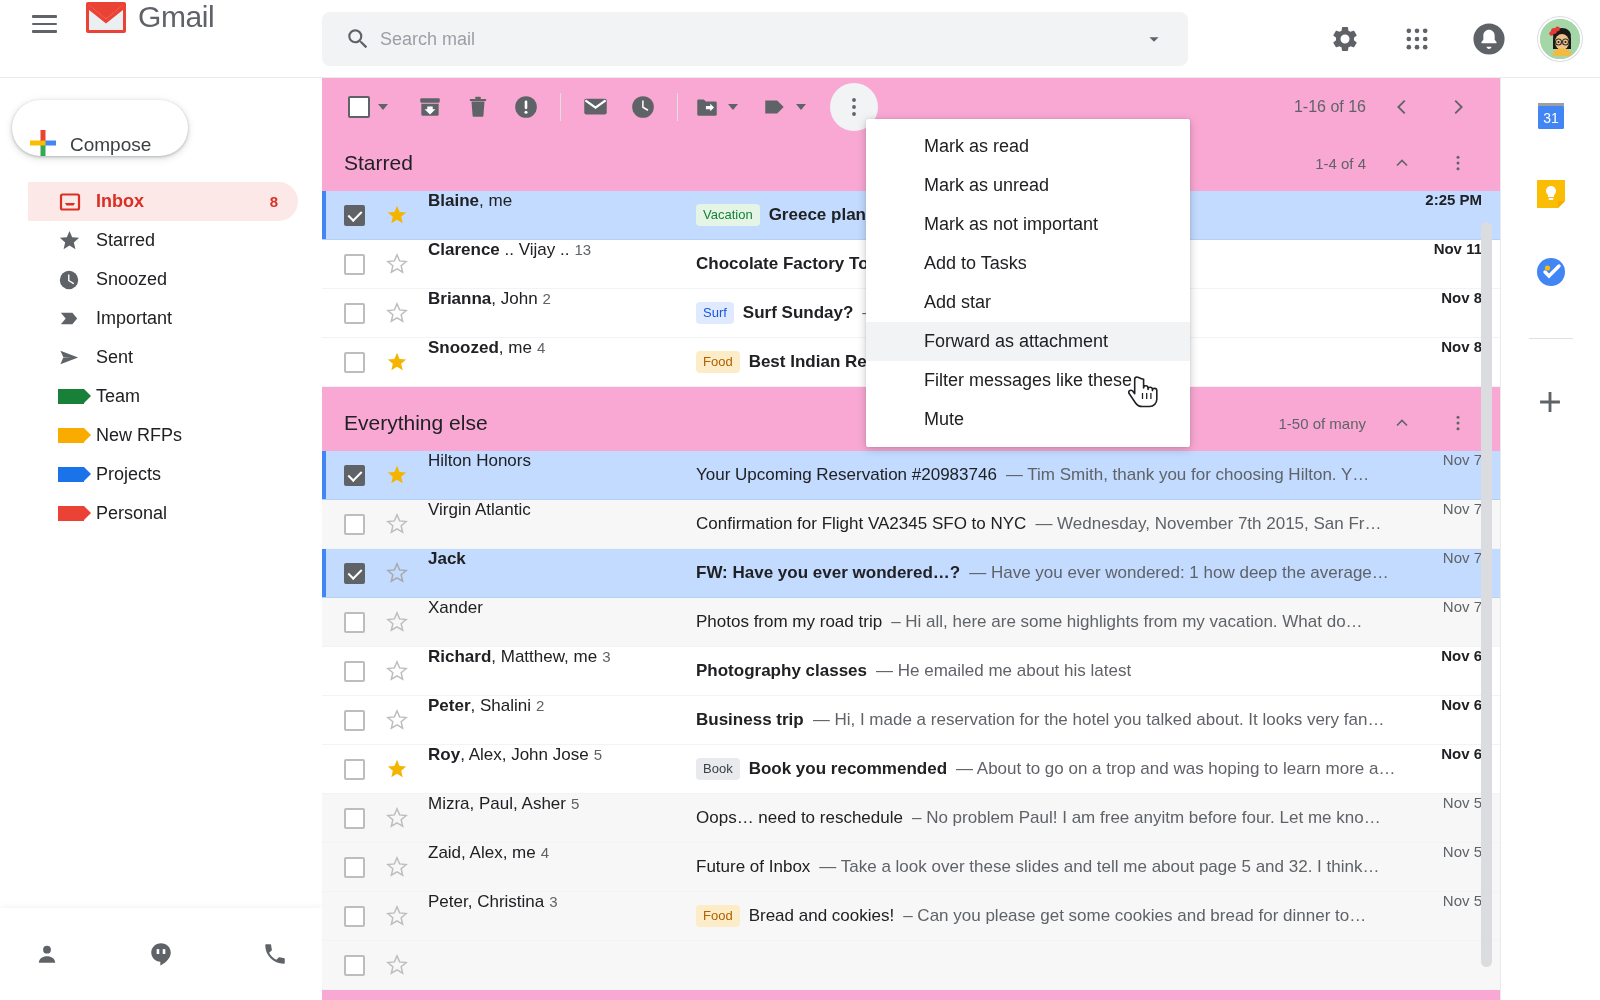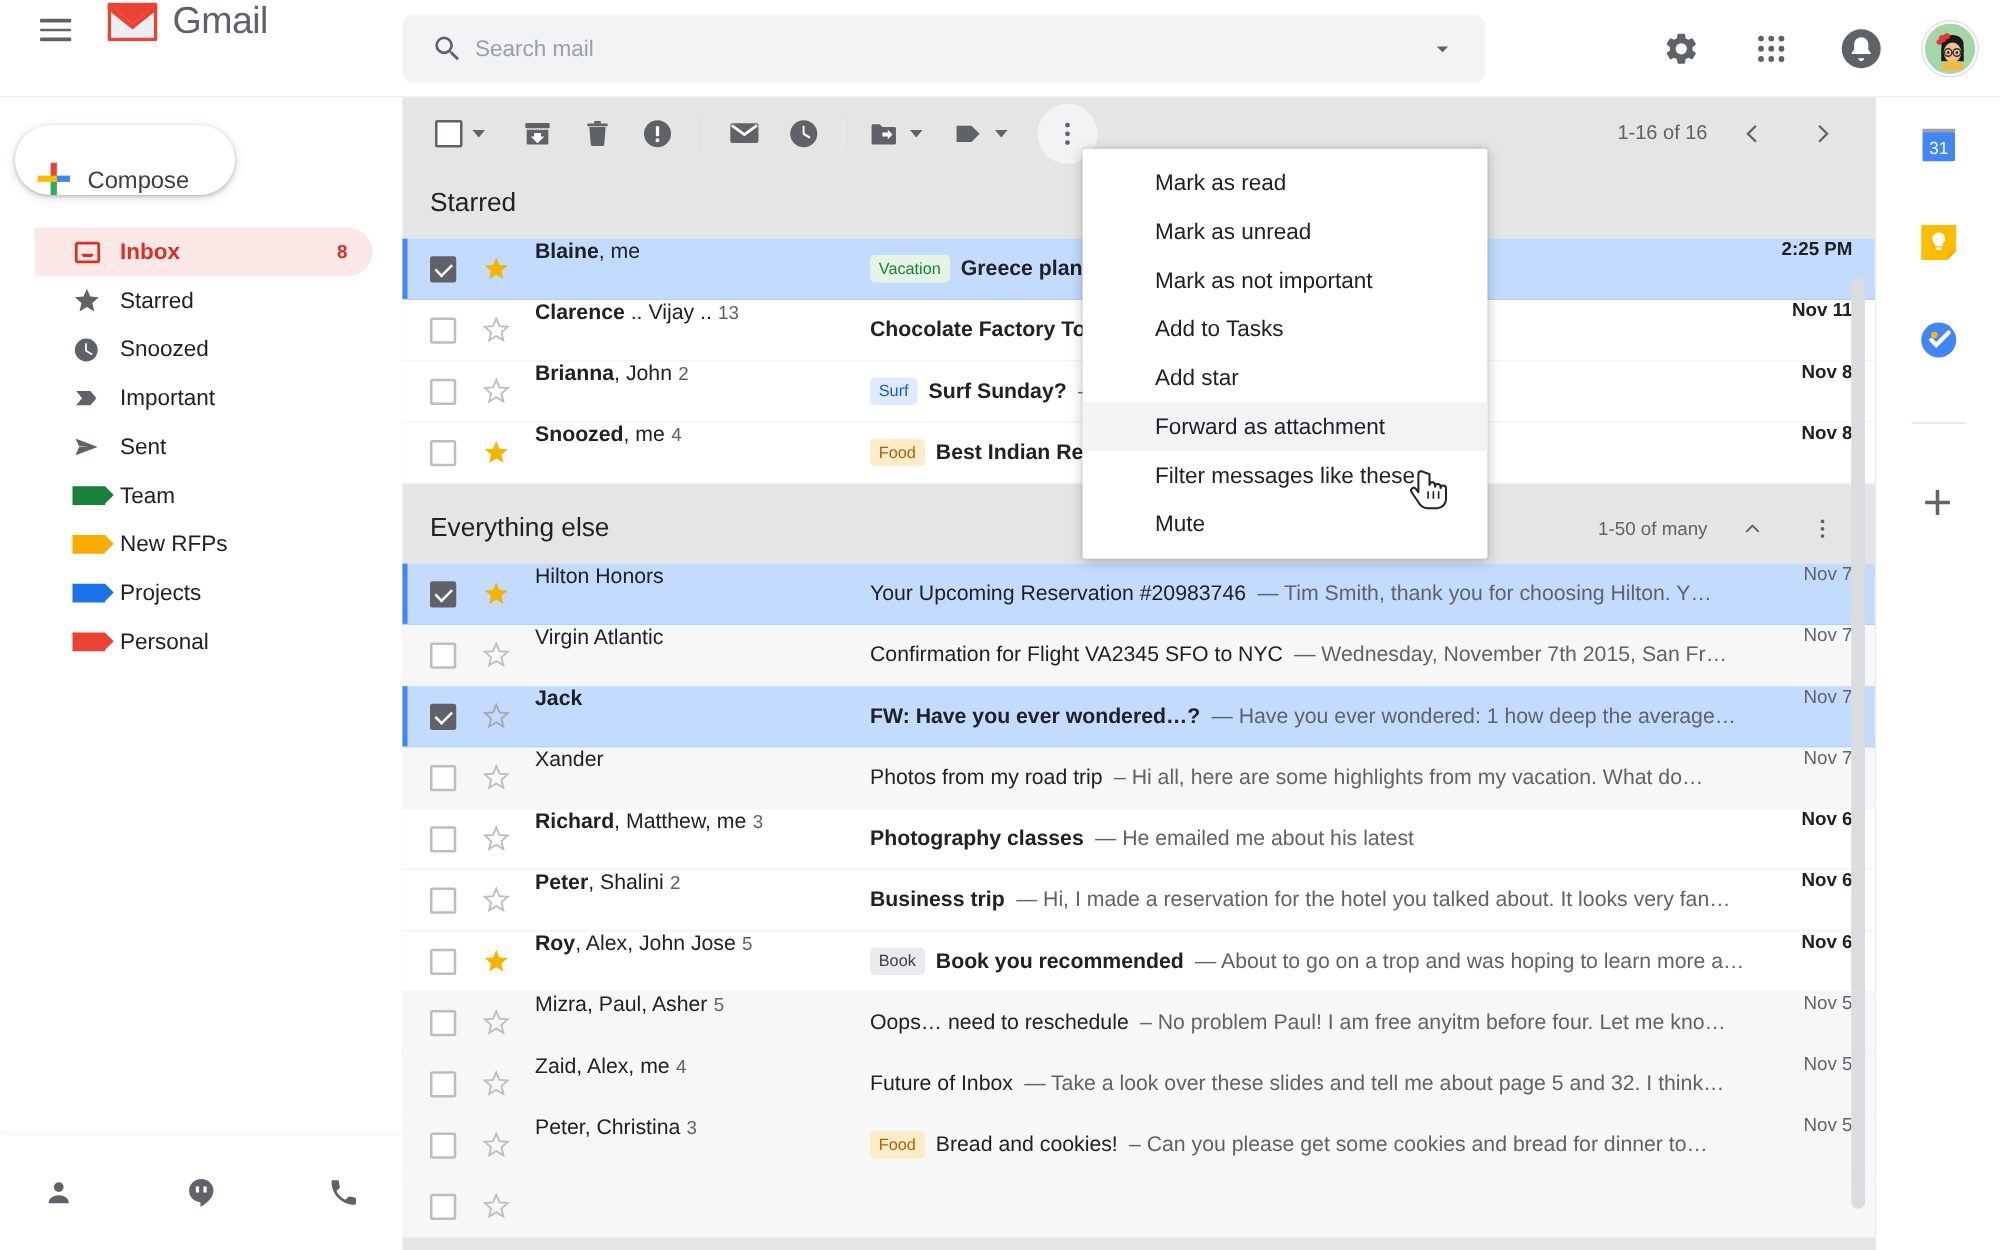--- a/index.html
+++ b/index.html
@@ -78,21 +78,21 @@
     border-left: 7px solid currentColor;
   }
   .sidebar-bottom {
     position: absolute; bottom: 0; left: 0; width: 322px; height: 92px;
     display: flex; align-items: center; justify-content: center; gap: 80px;
     box-shadow: 0 -1px 6px rgba(0,0,0,.06);
   }
   .sb-icon { width: 34px; height: 34px; display: flex; align-items: center; justify-content: center; cursor: pointer; }
 
   
-  .main { position: absolute; left: 322px; top: 78px; width: 1178px; height: 922px; background: #e5e5e5; }
+  .main { position: absolute; left: 322px; top: 78px; width: 1178px; height: 922px; background: #f9a8d4; }
   .toolbar { height: 57px; display: flex; align-items: center; padding-left: 16px; position: relative; }
   .tb { width: 48px; height: 48px; display: flex; align-items: center; justify-content: center; border-radius: 50%; cursor: pointer; }
   .tb-cb { display: flex; align-items: center; cursor: pointer; }
   .cbox { width: 22px; height: 22px; border: 2px solid #5f6368; border-radius: 2px; background: #fff; }
   .caret-dn { width: 0; height: 0; border-left: 5px solid transparent; border-right: 5px solid transparent; border-top: 6px solid #5f6368; margin-left: 8px; }
   .divider-v { width: 1px; height: 28px; background: #e0e0e0; margin: 0 10px; }
   .tb-more-active { background: #f1f3f4; }
   .pager { position: absolute; right: 22px; display: flex; align-items: center; gap: 16px; }
   .pager-txt { font-size: 16px; color: #5f6368; }
   .chev { width: 40px; height: 40px; display: flex; align-items: center; justify-content: center; cursor: pointer; }
@@ -426,20 +426,35 @@
         <span class="chev">
           <svg width="22" height="22" viewBox="0 0 24 24" fill="none" stroke="#5f6368" stroke-width="2">
               <path d="M9 5l7 7-7 7"></path>
             </svg>
         </span>
       </div>
     </div>
 
     <div class="section-hdr">
       <span class="section-title">Starred</span>
+      <span class="section-right">
+        <span class="section-count">1-4 of 4</span>
+        <span class="chev">
+          <svg width="20" height="20" viewBox="0 0 24 24" fill="none" stroke="#5f6368" stroke-width="2">
+              <path d="M6 15l6-6 6 6"></path>
+            </svg>
+        </span>
+        <span class="chev">
+          <svg width="20" height="20" viewBox="0 0 24 24" fill="#5f6368">
+              <circle cx="12" cy="5" r="1.8"></circle>
+              <circle cx="12" cy="12" r="1.8"></circle>
+              <circle cx="12" cy="19" r="1.8"></circle>
+            </svg>
+        </span>
+      </span>
     </div>
 
     <div class="list">
       <div class="row selected">
         <span class="cb-cell">
             <span class="row-cb"></span>
           </span>
         <span class="star-cell">
             <svg width="22" height="22" viewBox="0 0 24 24" fill="#f4b400">
               <path d="M12 17.27L18.18 21l-1.64-7.03L22 9.24l-7.19-.61L12 2 9.19 8.63 2 9.24l5.46 4.73L5.82 21z"></path>

